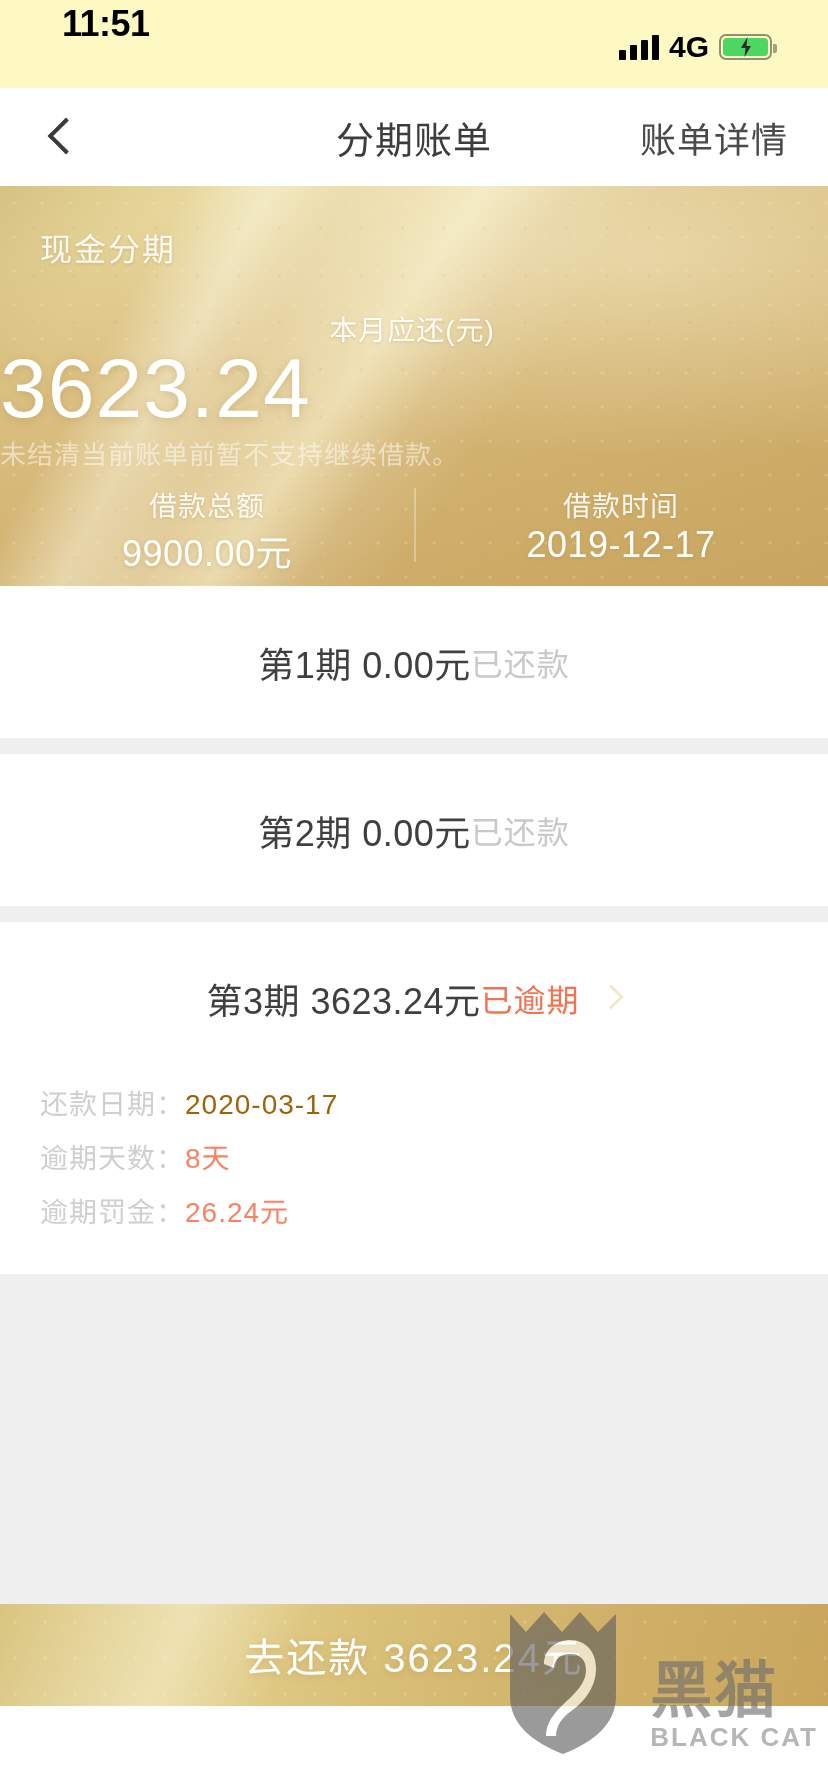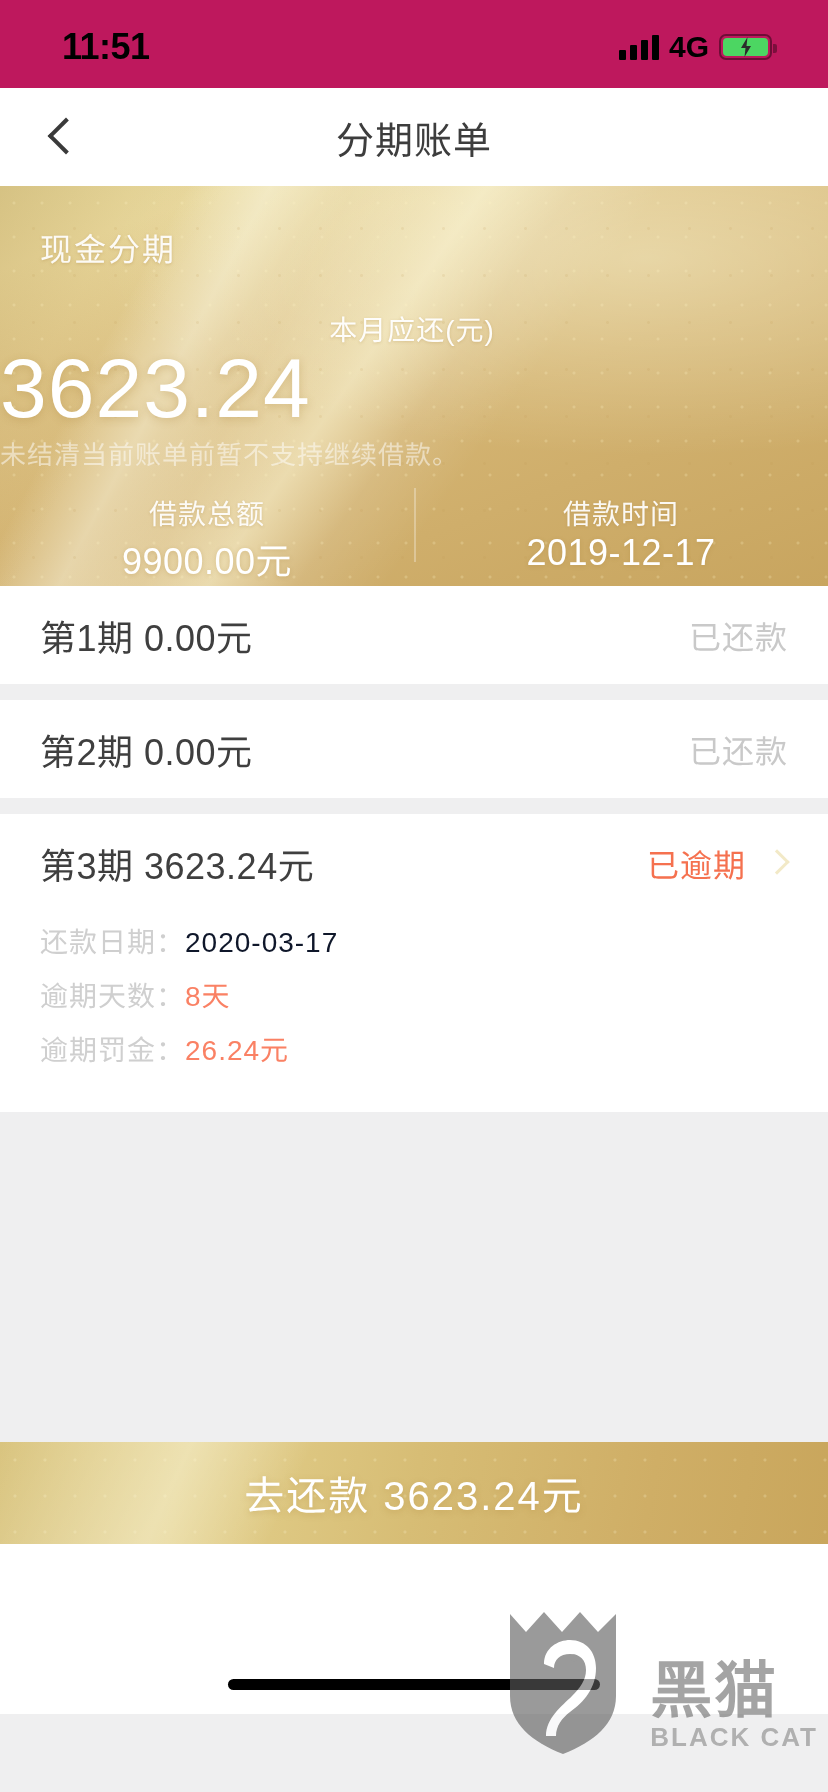--- a/index.html
+++ b/index.html
@@ -19,23 +19,22 @@
     position: relative;
     width: 828px;
     height: 1792px;
     background: #efeff0;
     overflow: hidden;
   }
 
   
   .status-bar {
     height: 88px;
-    background: #be185d;
-    display: flex;
-    align-items: center;
+    background: #fef9c3;
+    display: flex;
     justify-content: space-between;
     padding: 0 56px 0 62px;
     box-sizing: border-box;
   }
   .status-time {
     font-size: 36px;
     font-weight: 700;
     color: #000000;
     letter-spacing: -0.5px;
     line-height: 1;
@@ -268,42 +267,41 @@
     top: 4px;
     width: 2px;
     height: 74px;
     background: rgba(255,255,255,0.30);
   }
   .hero-stat .k {
     font-size: 28px;
     color: rgba(255,255,255,0.92);
     letter-spacing: 1px;
     text-shadow: 0 1px 3px rgba(170,130,60,0.3);
-    margin-top: 8px;
   }
   .hero-stat .v {
     margin-top: 0;
     font-size: 36px;
     color: #ffffff;
     letter-spacing: 0.5px;
     text-shadow: 0 1px 4px rgba(170,130,60,0.3);
   }
 
   
   .list {
     background: #efeff0;
   }
   .row {
     background: #ffffff;
-    height: 98px;
+    height: 152px;
     display: flex;
     align-items: center;
     padding: 0 40px;
     box-sizing: border-box;
-    justify-content: space-between;
+    justify-content: center;
   }
   .row + .gap {
     height: 16px;
     background: #efeff0;
   }
   .row-title {
     font-size: 36px;
     color: #3f3f3f;
     letter-spacing: 0.5px;
   }
@@ -342,21 +340,21 @@
     padding: 4px 40px 34px 40px;
   }
   .detail-line {
     font-size: 28px;
     line-height: 1;
     padding: 13px 0;
     color: #cfcfcf;
     letter-spacing: 1px;
   }
   .detail-line .val {
-    color: #0f172a;
+    color: #a16207;
   }
   .detail-line .val.warn {
     color: #fa8164;
   }
 
   
   .filler {
     background: #efeff0;
     height: 330px;
   }
@@ -470,20 +468,21 @@
         </svg>
       </span>
     </div>
   </div>
 
   <div class="nav-bar">
     <div class="nav-back">
       <span class="chev-left"></span>
     </div>
     <div class="nav-title">分期账单</div>
+    <div class="nav-action">账单详情</div>
   </div>
 
   <div class="hero">
     <div class="hero-inner">
       <div class="hero-tag">现金分期</div>
       <div class="hero-due-label">本月应还(元)</div>
       <div class="hero-amount">3623.24</div>
       <div class="hero-note">未结清当前账单前暂不支持继续借款。</div>
       <div class="hero-stats">
         <div class="hero-stat">

